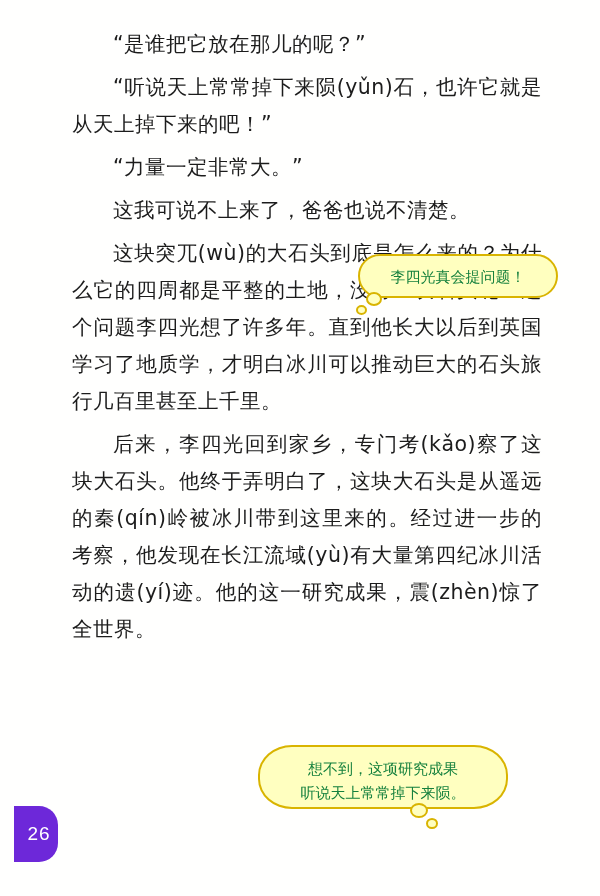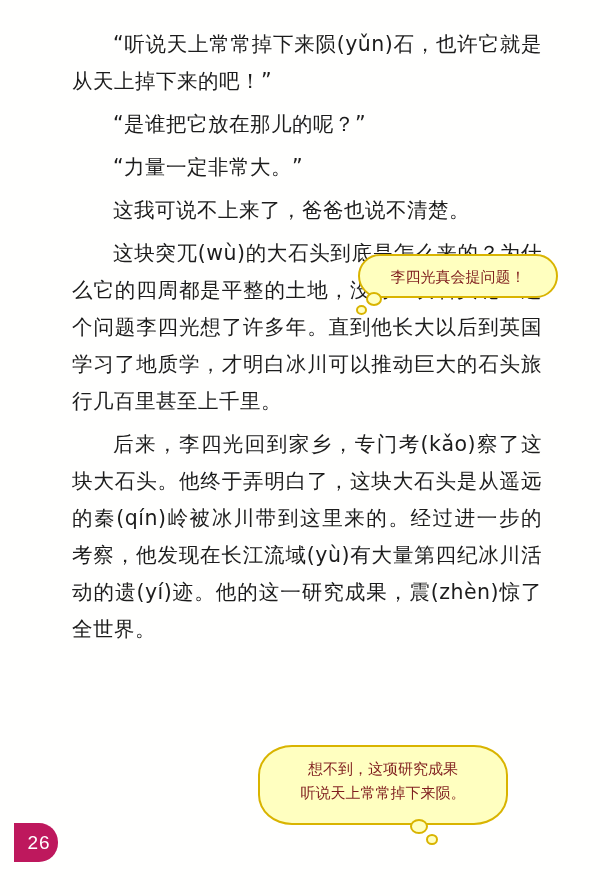--- a/index.html
+++ b/index.html
@@ -37,21 +37,21 @@
   }
   p.para.quote {
     text-indent: 2em;
   }
   
   .bubble {
     position: absolute;
     border: 2px solid #d9b400;
     border-radius: 26px;
     background: #ffffc0;
-    color: #7f1d1d;
+    color: #15803d;
     font-size: 15px;
     line-height: 24px;
     text-align: center;
     box-sizing: border-box;
   }
   #bubble-one {
     left: 358px;
     top: 254px;
     width: 200px;
     height: 44px;
@@ -75,21 +75,21 @@
   #bubble-one .tail2 {
     width: 7px;
     height: 6px;
     left: -4px;
     bottom: -19px;
   }
   #bubble-two {
     left: 258px;
     top: 745px;
     width: 250px;
-    height: 80px;
+    height: 64px;
     padding: 10px 14px 0 14px;
     border-radius: 34px / 30px;
   }
   #bubble-two .tail {
     position: absolute;
     width: 14px;
     height: 11px;
     left: 150px;
     bottom: -11px;
     background: #ffffbf;
@@ -108,41 +108,41 @@
   }
   #bubble-two .line {
     display: block;
   }
   
   .page-number {
     position: absolute;
     left: 14px;
     bottom: 34px;
     width: 44px;
-    height: 39px;
-    background: #be185d;
+    height: 56px;
+    background: #6d28d9;
     border-radius: 0 19px 19px 0;
     color: #ffffff;
     font-size: 19px;
     font-family: "Liberation Sans", sans-serif;
     display: flex;
     align-items: center;
     justify-content: center;
     letter-spacing: 1px;
   }
   .page-number span { margin-left: 6px; }
 </style>
 </head>
 <body>
 
 <div class="page">
 
   <div class="text-body">
+    <p class="para quote">“是谁把它放在那儿的呢？”</p>
     <p class="para quote">“听说天上常常掉下来陨(yǔn)石，也许它就是从天上掉下来的吧！”</p>
-    <p class="para quote">“是谁把它放在那儿的呢？”</p>
     <p class="para quote">“力量一定非常大。”</p>
     <p class="para">这我可说不上来了，爸爸也说不清楚。</p>
     <p class="para">这块突兀(wù)的大石头到底是怎么来的？为什么它的四周都是平整的土地，没有一块石头呢？这个问题李四光想了许多年。直到他长大以后到英国学习了地质学，才明白冰川可以推动巨大的石头旅行几百里甚至上千里。</p>
     <p class="para">后来，李四光回到家乡，专门考(kǎo)察了这块大石头。他终于弄明白了，这块大石头是从遥远的秦(qín)岭被冰川带到这里来的。经过进一步的考察，他发现在长江流域(yù)有大量第四纪冰川活动的遗(yí)迹。他的这一研究成果，震(zhèn)惊了全世界。</p>
   </div>
 
   <div class="bubble" id="bubble-one">
     <span>李四光真会提问题！</span>
     <i class="tail"></i>
     <i class="tail2"></i>

